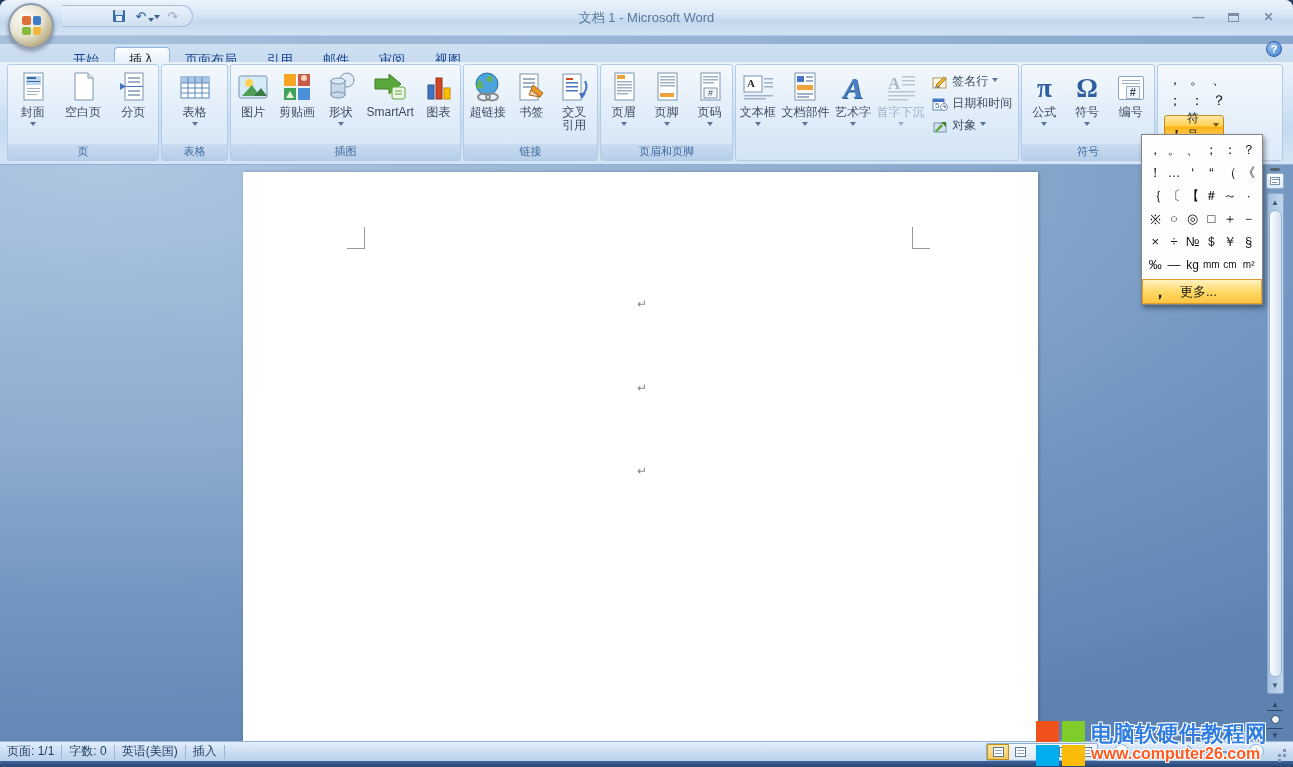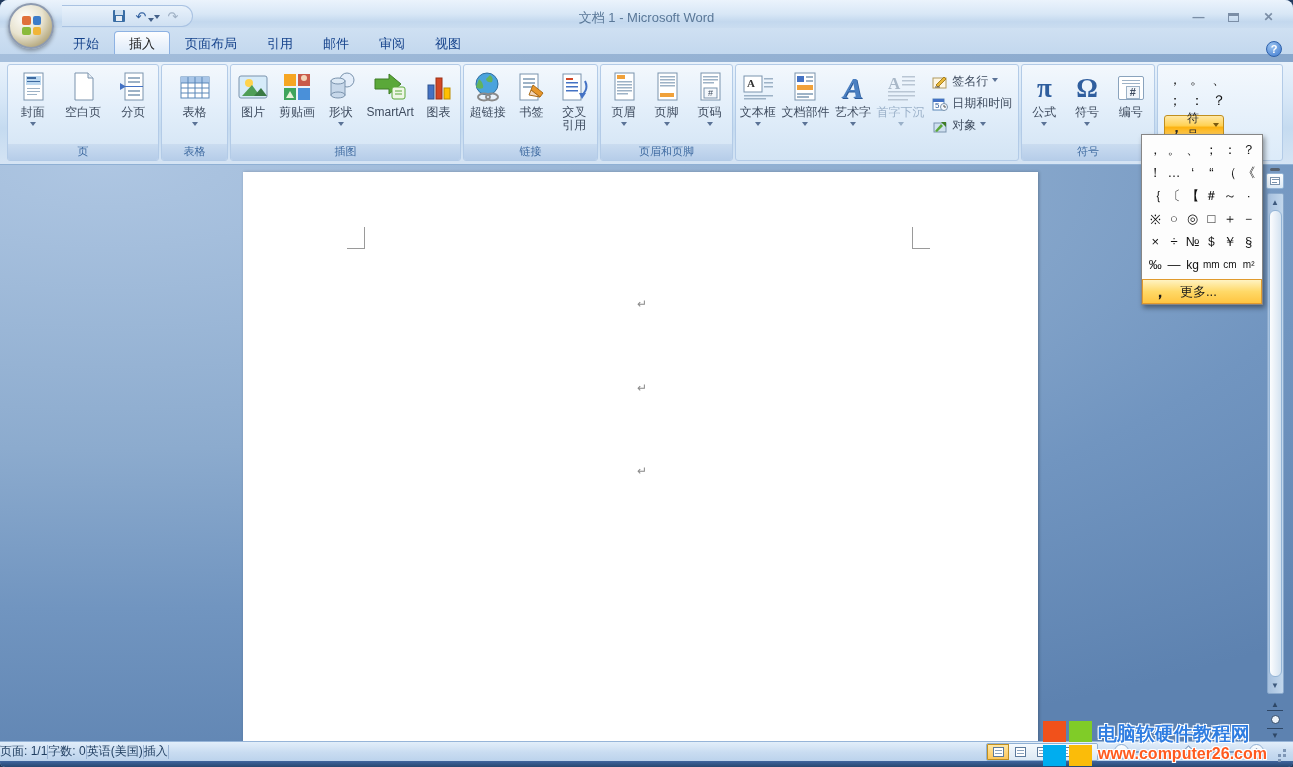--- a/index.html
+++ b/index.html
@@ -28,21 +28,21 @@
   .save-ic::before { content:""; position:absolute; left:2px; top:0; width:8px; height:5px; background:#cfe0f0; }
   .save-ic::after { content:""; position:absolute; left:3px; bottom:1px; width:6px; height:5px; background:#e8eef5; }
   .mini-dd { width:0; height:0; border:3px solid transparent; border-top:4px solid #44618a; margin-top:4px; }
   .title-text { position:absolute; top:9px; left:0; right:0; text-align:center; font-size:13px; color:#5a7898; }
   .win-controls { position:absolute; right:10px; top:8px; display:flex; gap:6px; z-index:30; }
   .wc { width:29px; height:18px; display:flex; align-items:center; justify-content:center;
     color:#7b8ea6; font-size:12px; font-weight:bold; cursor:pointer; }
   .wc-max-box { width:11px; height:9px; border:1px solid #7b8ea6; border-top:3px solid #7b8ea6; }
 
   
-  .tabrow { position:absolute; top:28px; left:0; right:0; height:26px;
+  .tabrow { position:absolute; top:44px; left:0; right:0; height:26px;
     background:linear-gradient(180deg,#cfe0f2,#c3d8ee); }
   .tabs { position:absolute; left:58px; top:3px; display:flex; height:23px; }
   .tab { padding:4px 15px 0; font-size:13px; color:#15428b; cursor:pointer; border-radius:4px 4px 0 0; }
   .tab.active { background:linear-gradient(180deg,#fdfeff,#e9f1fb 60%,#dcebf9);
     border:1px solid #8db2e3; border-bottom:none; color:#1a1a1a; padding:3px 14px 0; }
   .help-btn { position:absolute; right:11px; top:41px; width:16px; height:16px; border-radius:50%;
     background:radial-gradient(circle at 35% 30%,#9cc4f0,#3f7ad0); border:1px solid #2f62ab;
     color:#fff; font-size:11px; font-weight:bold; display:flex; align-items:center; justify-content:center; cursor:pointer; z-index:31;}
 
   
@@ -112,21 +112,21 @@
     border:1px solid #93b4d6; border-radius:6px; cursor:grab; }
   .browse { display:flex; flex-direction:column; align-items:center; gap:2px; margin-top:4px; }
   .br-btn { width:16px; height:13px; display:flex; align-items:center; justify-content:center;
     font-size:8px; color:#2e4766; cursor:pointer; }
   .br-circle { width:9px; height:9px; border:1px solid #2e4766; border-radius:50%; background:#eef4fa; }
 
   
   .statusbar { position:absolute; left:0; right:0; bottom:0; height:26px; z-index:40; }
   .status-top { height:20px; background:linear-gradient(180deg,#e2eefa,#c9dcf1 55%,#bcd3ec);
     border-top:1px solid #96b4d8; display:flex; align-items:center; font-size:12px; color:#1e3c5f; }
-  .st-item { padding:0 0; height:100%; display:flex; align-items:center; cursor:pointer; }
+  .st-item { padding:0 7px; height:100%; display:flex; align-items:center; cursor:pointer; }
   .st-sep { width:1px; height:14px; background:#9ab4d4; }
   .status-bottom { height:6px; background:linear-gradient(180deg,#40659f,#274770); border-radius:0 0 5px 5px; }
   .st-right { margin-left:auto; display:flex; align-items:center; gap:2px; padding-right:6px; }
   .viewbtns { display:flex; border:1px solid #8fb0d4; border-radius:2px; overflow:hidden; margin-right:14px; }
   .vb { width:22px; height:16px; display:flex; align-items:center; justify-content:center;
     background:linear-gradient(180deg,#f4f9fd,#dce9f5); cursor:pointer; }
   .vb.active { background:linear-gradient(180deg,#ffe9a8,#fcc457); outline:1px solid #c08f1f; outline-offset:-1px; }
   .vb-ic { width:11px; height:10px; border:1px solid #5c7levels; border:1px solid #5c7a9c; background:#fff; position:relative; }
   .vb-ic::before { content:""; position:absolute; left:1px; right:1px; top:2px; height:1px; background:#8aa3bd; box-shadow:0 3px 0 #8aa3bd; }
   .zoom-circle { width:15px; height:15px; border-radius:50%; border:1px solid #8fb0d4; color:#44618a;
@@ -140,21 +140,21 @@
   .grip { width:13px; height:13px; margin-left:8px; position:relative; cursor:nwse-resize; }
   .grip::before { content:""; position:absolute; right:1px; bottom:1px; width:3px; height:3px; background:#7e96b5;
     box-shadow:-5px 5px 0 #7e96b5, 0 -5px 0 #7e96b5, -5px 0 0 #7e96b5, 0 0 0 #7e96b5, -10px 10px 0 transparent; }
 
   
   .watermark { position:absolute; right:26px; bottom:1px; display:flex; align-items:center; gap:6px; z-index:80; pointer-events:none; }
   .wm-flag { display:grid; grid-template-columns:23px 23px; grid-template-rows:21px 21px; gap:3px; }
   .wm-flag i { display:block; }
   .wf1{background:#f1511b;} .wf2{background:#80cc28;} .wf3{background:#00adef;} .wf4{background:#fbbc09;}
   .wm-text { display:flex; flex-direction:column; line-height:20px; }
-  .wm-name { font-size:19px; font-weight:bold; color:#2f7de1;
+  .wm-name { font-size:22px; font-weight:bold; color:#2f7de1;
     text-shadow:-1px -1px 0 #fff,1px -1px 0 #fff,-1px 1px 0 #fff,1px 1px 0 #fff; }
   .wm-url { font-size:16px; font-weight:bold; color:#ff5a1f;
     text-shadow:-1px -1px 0 #fff,1px -1px 0 #fff,-1px 1px 0 #fff,1px 1px 0 #fff; }
 
   
   .numicon { width:26px; height:24px; border:1px solid #8aa3bd; background:#fff; border-radius:2px; position:relative; }
   .numicon::before { content:""; position:absolute; left:3px; right:3px; top:3px; height:1px; background:#9db2c6; box-shadow:0 3px 0 #9db2c6; }
   .numicon span { position:absolute; left:7px; bottom:0px; font-size:11px; font-weight:bold; color:#3f4c5f;
     background:#f2f6fa; border:1px solid #9db2c6; padding:0 3px; line-height:11px; }
 </style>

